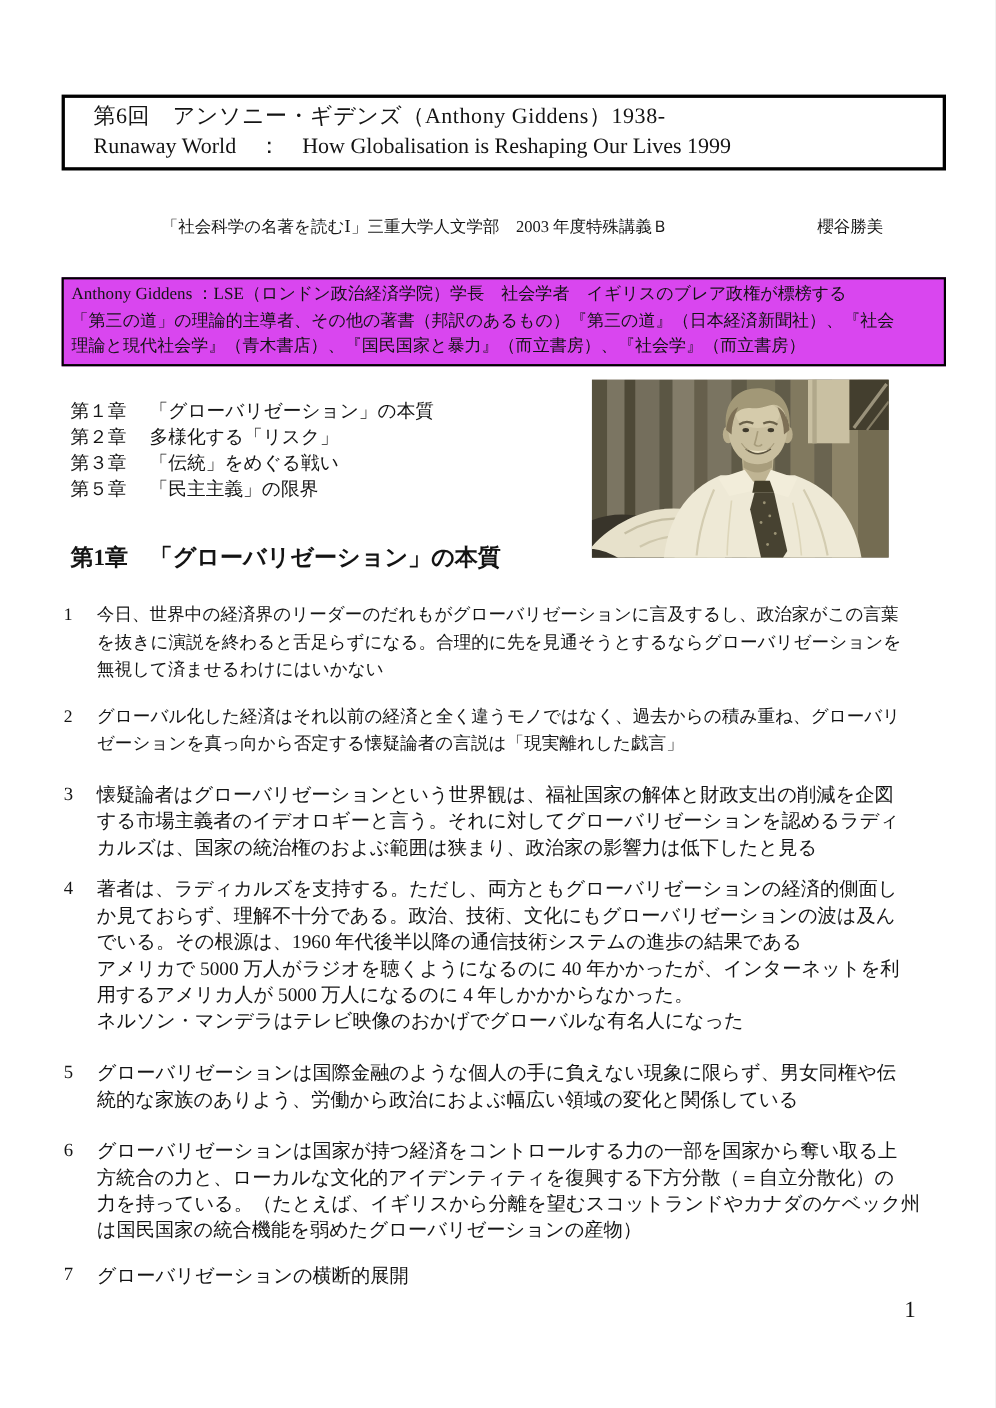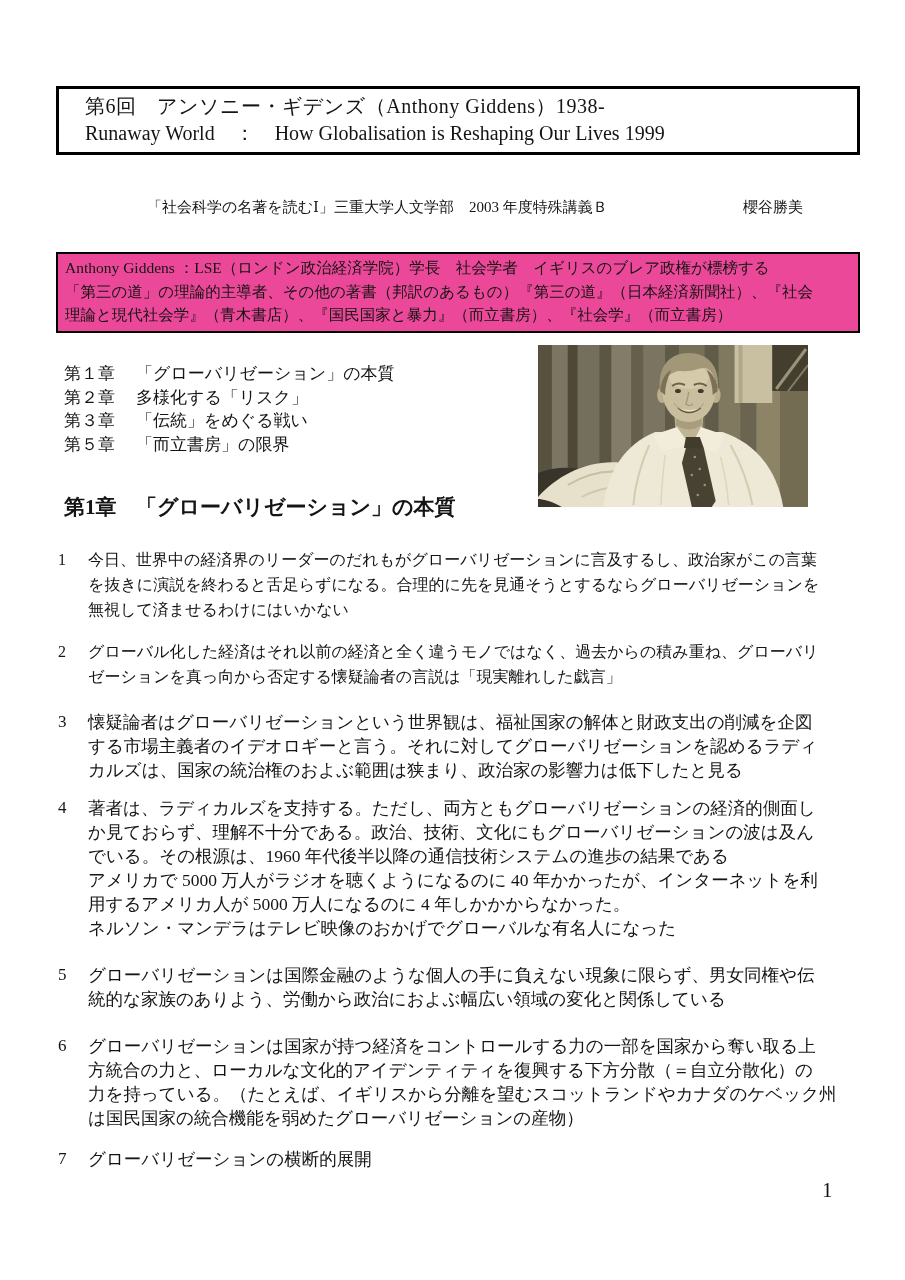--- a/index.html
+++ b/index.html
@@ -23,21 +23,21 @@
   
   .course-line{
     position:absolute;left:147px;top:197px;width:656px;
     font-size:15px;line-height:20px;display:flex;gap:43px;
   }
   .course-line .lecturer{margin-left:auto;}
   
   .bio-box{
     position:absolute;left:56px;top:252px;width:804px;
     box-sizing:border-box;border:2px solid #000;
-    padding:2px 7px 4px 7px;background:#ec4899;
+    padding:2px 7px 4px 7px;background:#d946ef;
   }
   .bio-text{font-size:15.5px;line-height:23.5px;white-space:pre-line;}
   
   .toc{position:absolute;left:64px;top:362px;font-size:17px;}
   .toc-row{display:flex;line-height:23.5px;}
   .toc-label{width:72px;flex:0 0 auto;}
   
   .portrait{position:absolute;left:538px;top:345px;width:270px;height:162px;}
   .portrait svg{display:block;width:100%;height:100%;}
   
@@ -94,21 +94,21 @@
     <div class="toc-row">
       <span class="toc-label">第２章</span>
       <span class="toc-title">多様化する「リスク」</span>
     </div>
     <div class="toc-row">
       <span class="toc-label">第３章</span>
       <span class="toc-title">「伝統」をめぐる戦い</span>
     </div>
     <div class="toc-row">
       <span class="toc-label">第５章</span>
-      <span class="toc-title">「而立書房」の限界</span>
+      <span class="toc-title">「民主主義」の限界</span>
     </div>
   </div>
 
   <div class="portrait">
     <svg viewBox="0 0 272 162" preserveAspectRatio="none">
 
       <rect width="272" height="162" fill="#6f6a59"></rect>
       <rect x="0" width="14" height="162" fill="#57523f"></rect>
       <rect x="14" width="16" height="162" fill="#7b7562"></rect>
       <rect x="30" width="10" height="162" fill="#4e4937"></rect>

